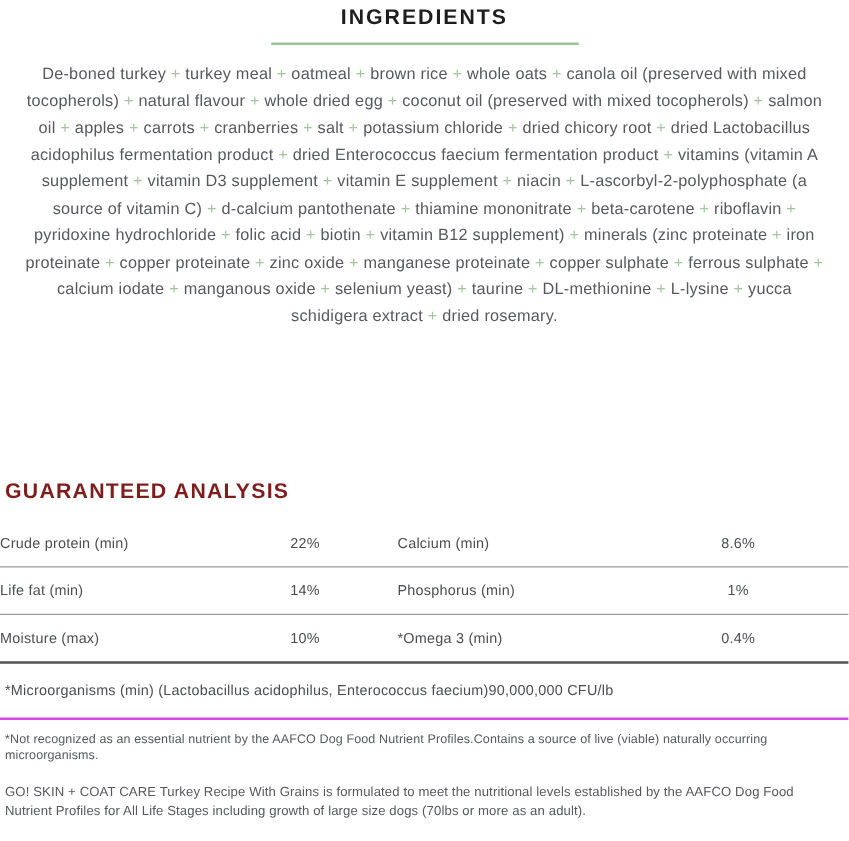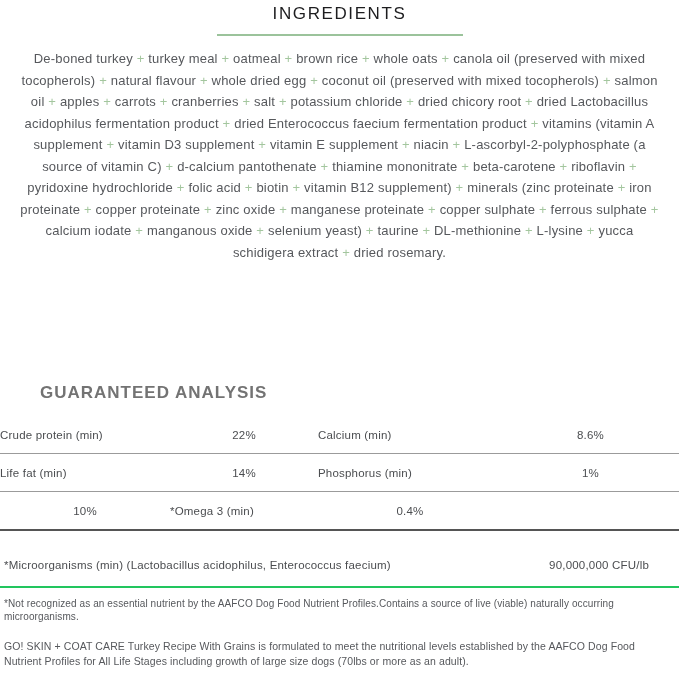--- a/index.html
+++ b/index.html
@@ -10,21 +10,21 @@
     overflow: hidden;
     background: #ffffff;
     font-family: "Liberation Sans", sans-serif;
     color: #56585c;
     box-sizing: border-box;
     padding-top: 3px;
   }
   .ing-title {
     text-align: center;
     font-size: 17px;
-    font-weight: 400;
+    font-weight: 700;
     letter-spacing: 1.6px;
     color: #1d1d1f;
     line-height: 21px;
   }
   .ing-underline {
     width: 246px;
     height: 2px;
     margin: 10px auto 0 auto;
     background: #9bc39b;
   }
@@ -37,50 +37,48 @@
     letter-spacing: 0.2px;
     color: #56585c;
   }
   .ing-text .plus { color: #a3c69e; }
   .ga-title {
     margin-top: 120px;
     padding-left: 4px;
     font-size: 17px;
     font-weight: 700;
     letter-spacing: 1px;
-    color: #737373;
+    color: #7f1d1d;
     line-height: 20px;
-    margin-left: 36px;
   }
   .table { margin-top: 13px; }
   .arow {
     display: grid;
     grid-template-columns: 170px 148px 172px 189px;
     align-items: center;
     height: 37px;
     border-bottom: 1px solid #9b9b9b;
     font-size: 11.5px;
     letter-spacing: 0.2px;
     color: #4b4d50;
   }
   .arow:last-child { border-bottom: 2px solid #555555; }
   .arow .lbl { text-align: left; padding-left: 0; }
   .arow .val { text-align: center; }
   .arow .val.right { padding-left: 12px; }
   .full-row {
     display: flex;
-    justify-content: space-between;
+    justify-content: flex-start;
     align-items: center;
     height: 43px;
-    border-bottom: 2px solid #22c55e;
+    border-bottom: 2px solid #d946ef;
     font-size: 11.5px;
     letter-spacing: 0.2px;
     color: #4b4d50;
     padding: 0 30px 0 4px;
-    margin-top: 12px;
   }
   .footnote {
     margin-top: 9px;
     padding-left: 4px;
     font-size: 10px;
     line-height: 13px;
     letter-spacing: 0.1px;
     color: #56585c;
   }
   .formulation {
@@ -112,20 +110,21 @@
         <span class="lbl">Calcium (min)</span>
         <span class="val right">8.6%</span>
       </div>
       <div class="arow">
         <span class="lbl">Life fat (min)</span>
         <span class="val">14%</span>
         <span class="lbl">Phosphorus (min)</span>
         <span class="val right">1%</span>
       </div>
       <div class="arow">
+        <span class="lbl">Moisture (max)</span>
         <span class="val">10%</span>
         <span class="lbl">*Omega 3 (min)</span>
         <span class="val right">0.4%</span>
       </div>
     </div>
 
   <div class="full-row">
     <span class="lbl">*Microorganisms (min) (Lactobacillus acidophilus, Enterococcus faecium)</span>
     <span class="val">90,000,000 CFU/lb</span>
   </div>

